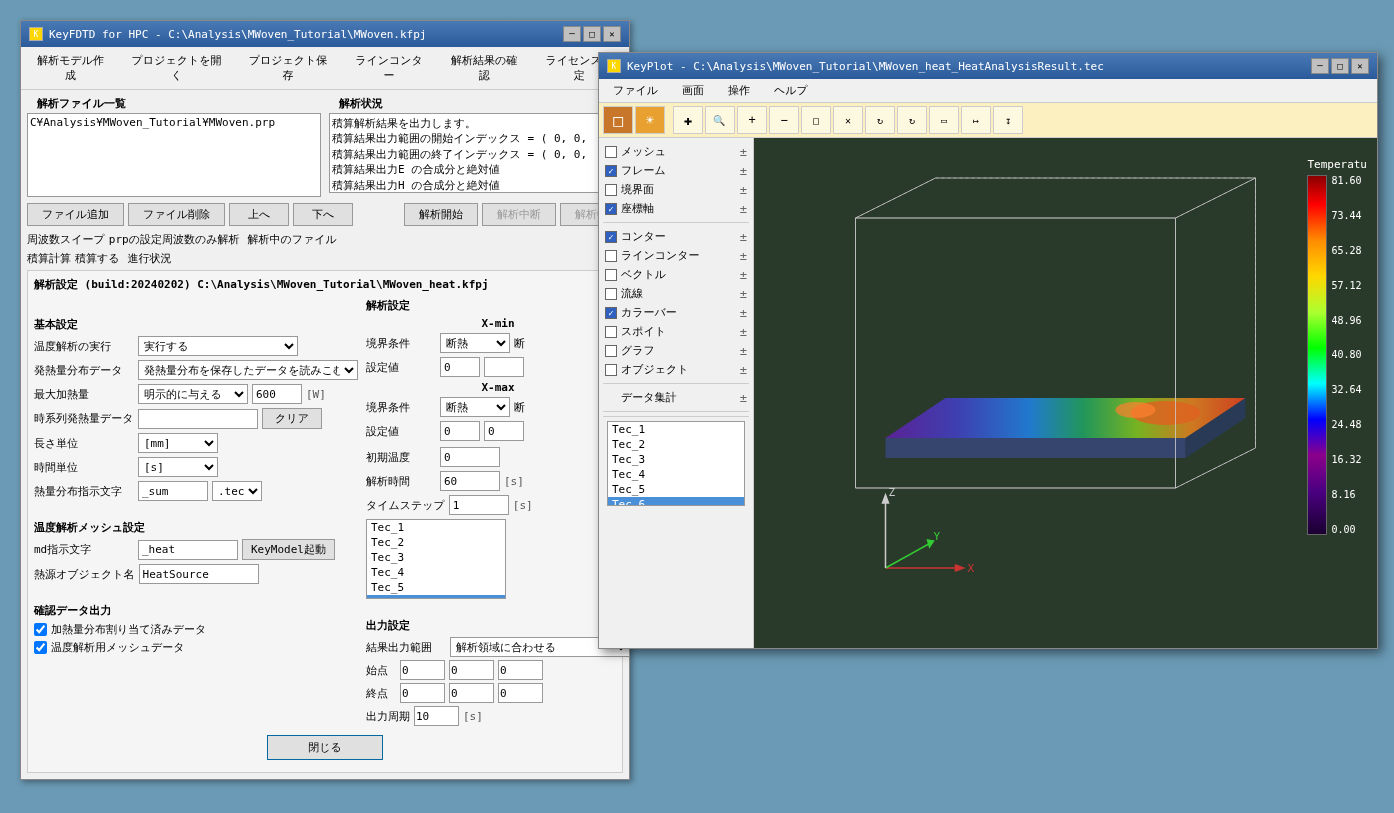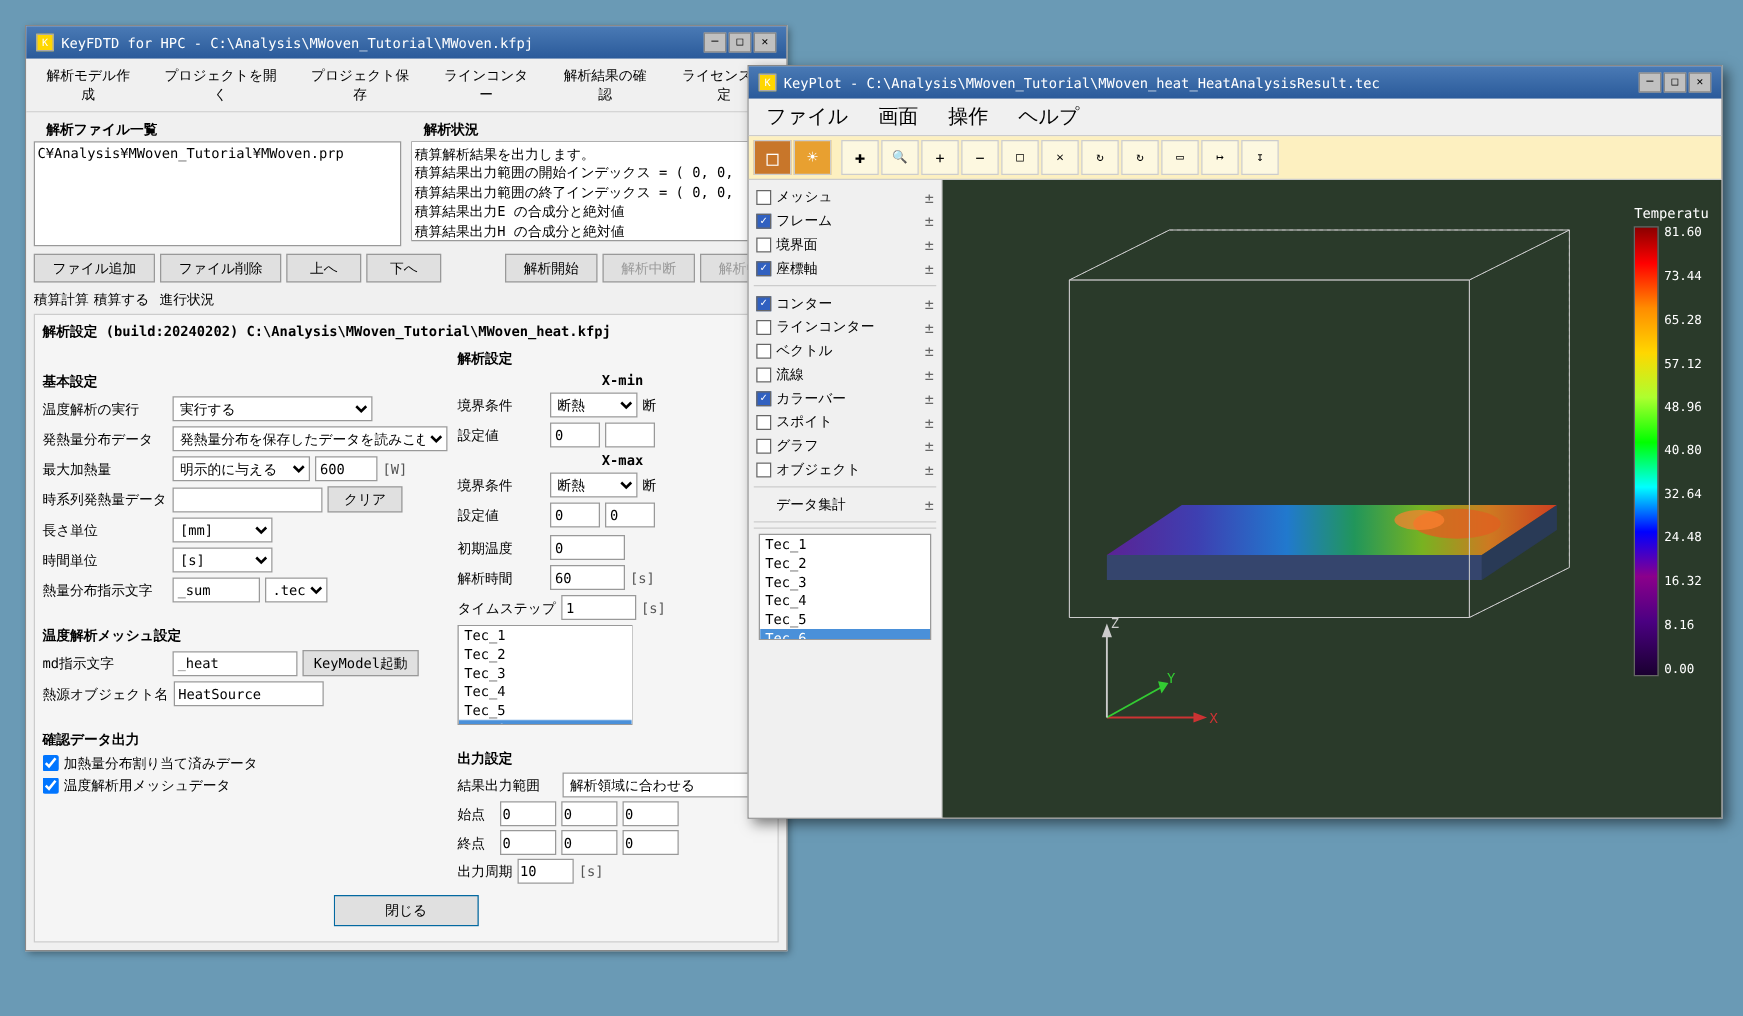--- a/index.html
+++ b/index.html
@@ -200,21 +200,21 @@
       align-items: center;
       justify-content: space-between;
       height: 26px;
     }
     .kp-menu-bar {
       background: #f0f0f0;
       display: flex;
       border-bottom: 1px solid #ccc;
       padding: 2px;
     }
-    .kp-menu-btn { padding: 2px 12px; cursor: pointer; font-size: 16px; }
+    .kp-menu-btn { padding: 2px 12px; cursor: pointer; font-size: 11px; }
 
     
     .kp-toolbar {
       background: #fdf0c0;
       display: flex;
       gap: 2px;
       padding: 3px 4px;
       border-bottom: 1px solid #ccc;
       align-items: center;
     }
@@ -370,20 +370,30 @@
       <button class="gray-btn">ファイル追加</button>
       <button class="gray-btn">ファイル削除</button>
       <button class="gray-btn">上へ</button>
       <button class="gray-btn">下へ</button>
       <div style="flex:1"></div>
       <button class="analysis-btn">解析開始</button>
       <button class="analysis-btn disabled">解析中断</button>
       <button class="analysis-btn disabled">解析中</button>
     </div>
 
+    <div class="info-rows">
+      <div class="info-row">
+        <span class="info-label">周波数スイープ</span>
+        <span class="info-value">prpの設定周波数のみ解析</span>
+      </div>
+      <div class="info-row">
+        <span class="info-label">解析中のファイル</span>
+        <span class="info-value"></span>
+      </div>
+    </div>
     <div class="info-rows">
       <div class="info-row">
         <span class="info-label">積算計算</span>
         <span class="info-value">積算する</span>
       </div>
       <div class="info-row">
         <span class="info-label">進行状況</span>
         <span class="info-value"></span>
       </div>
     </div>

